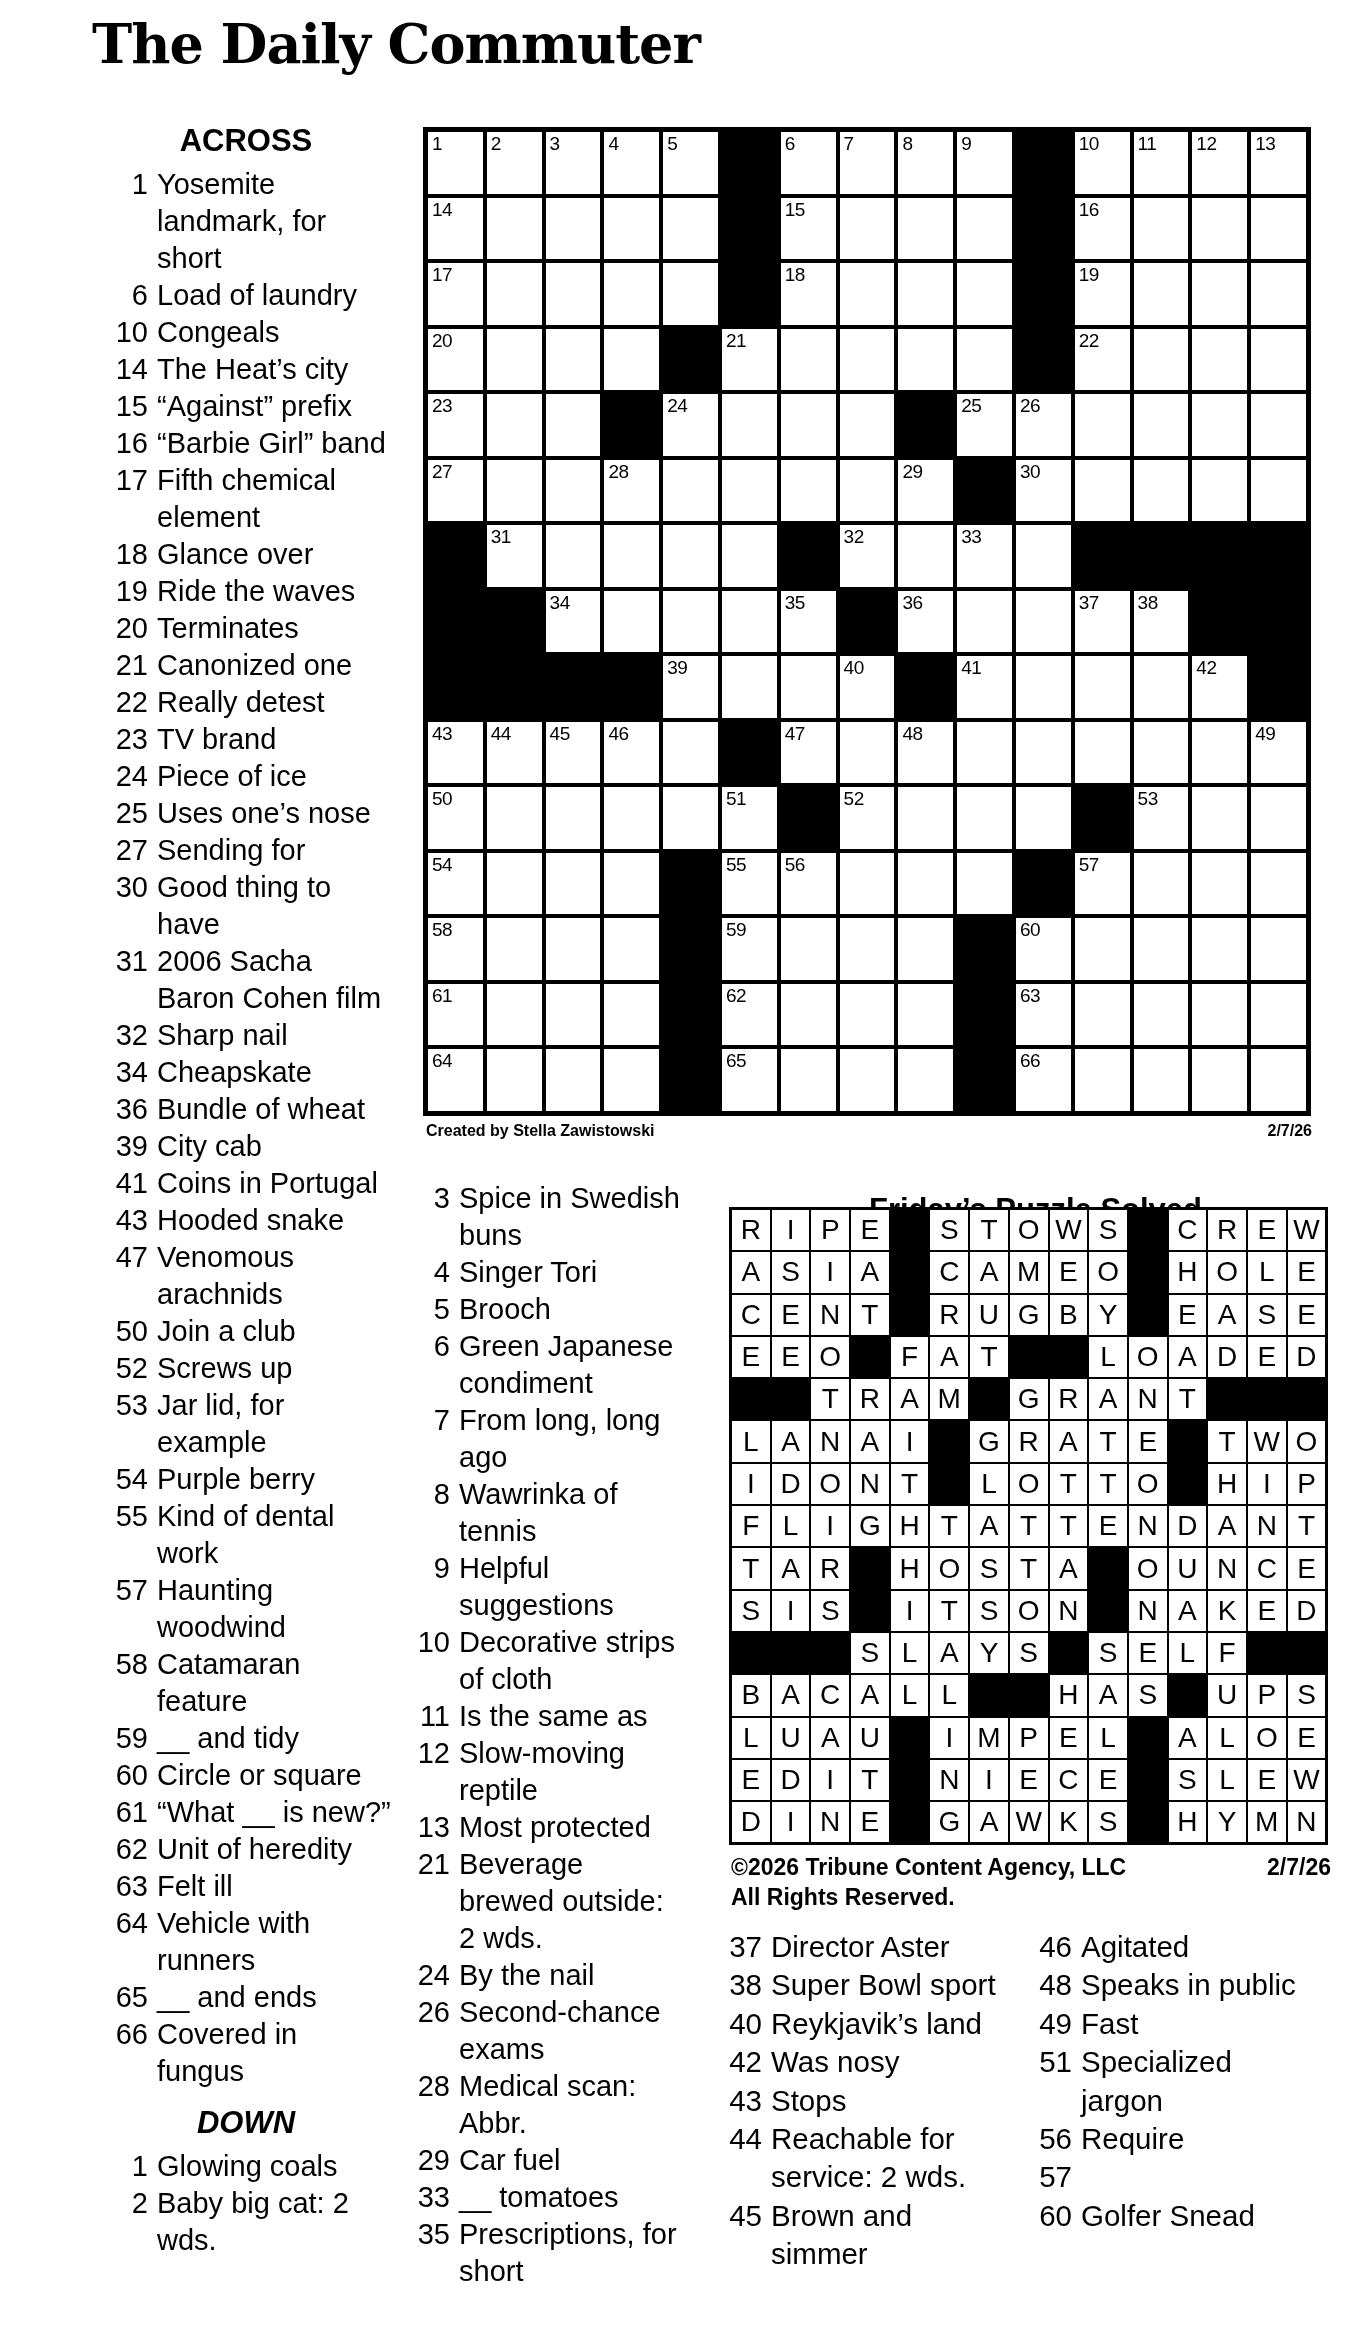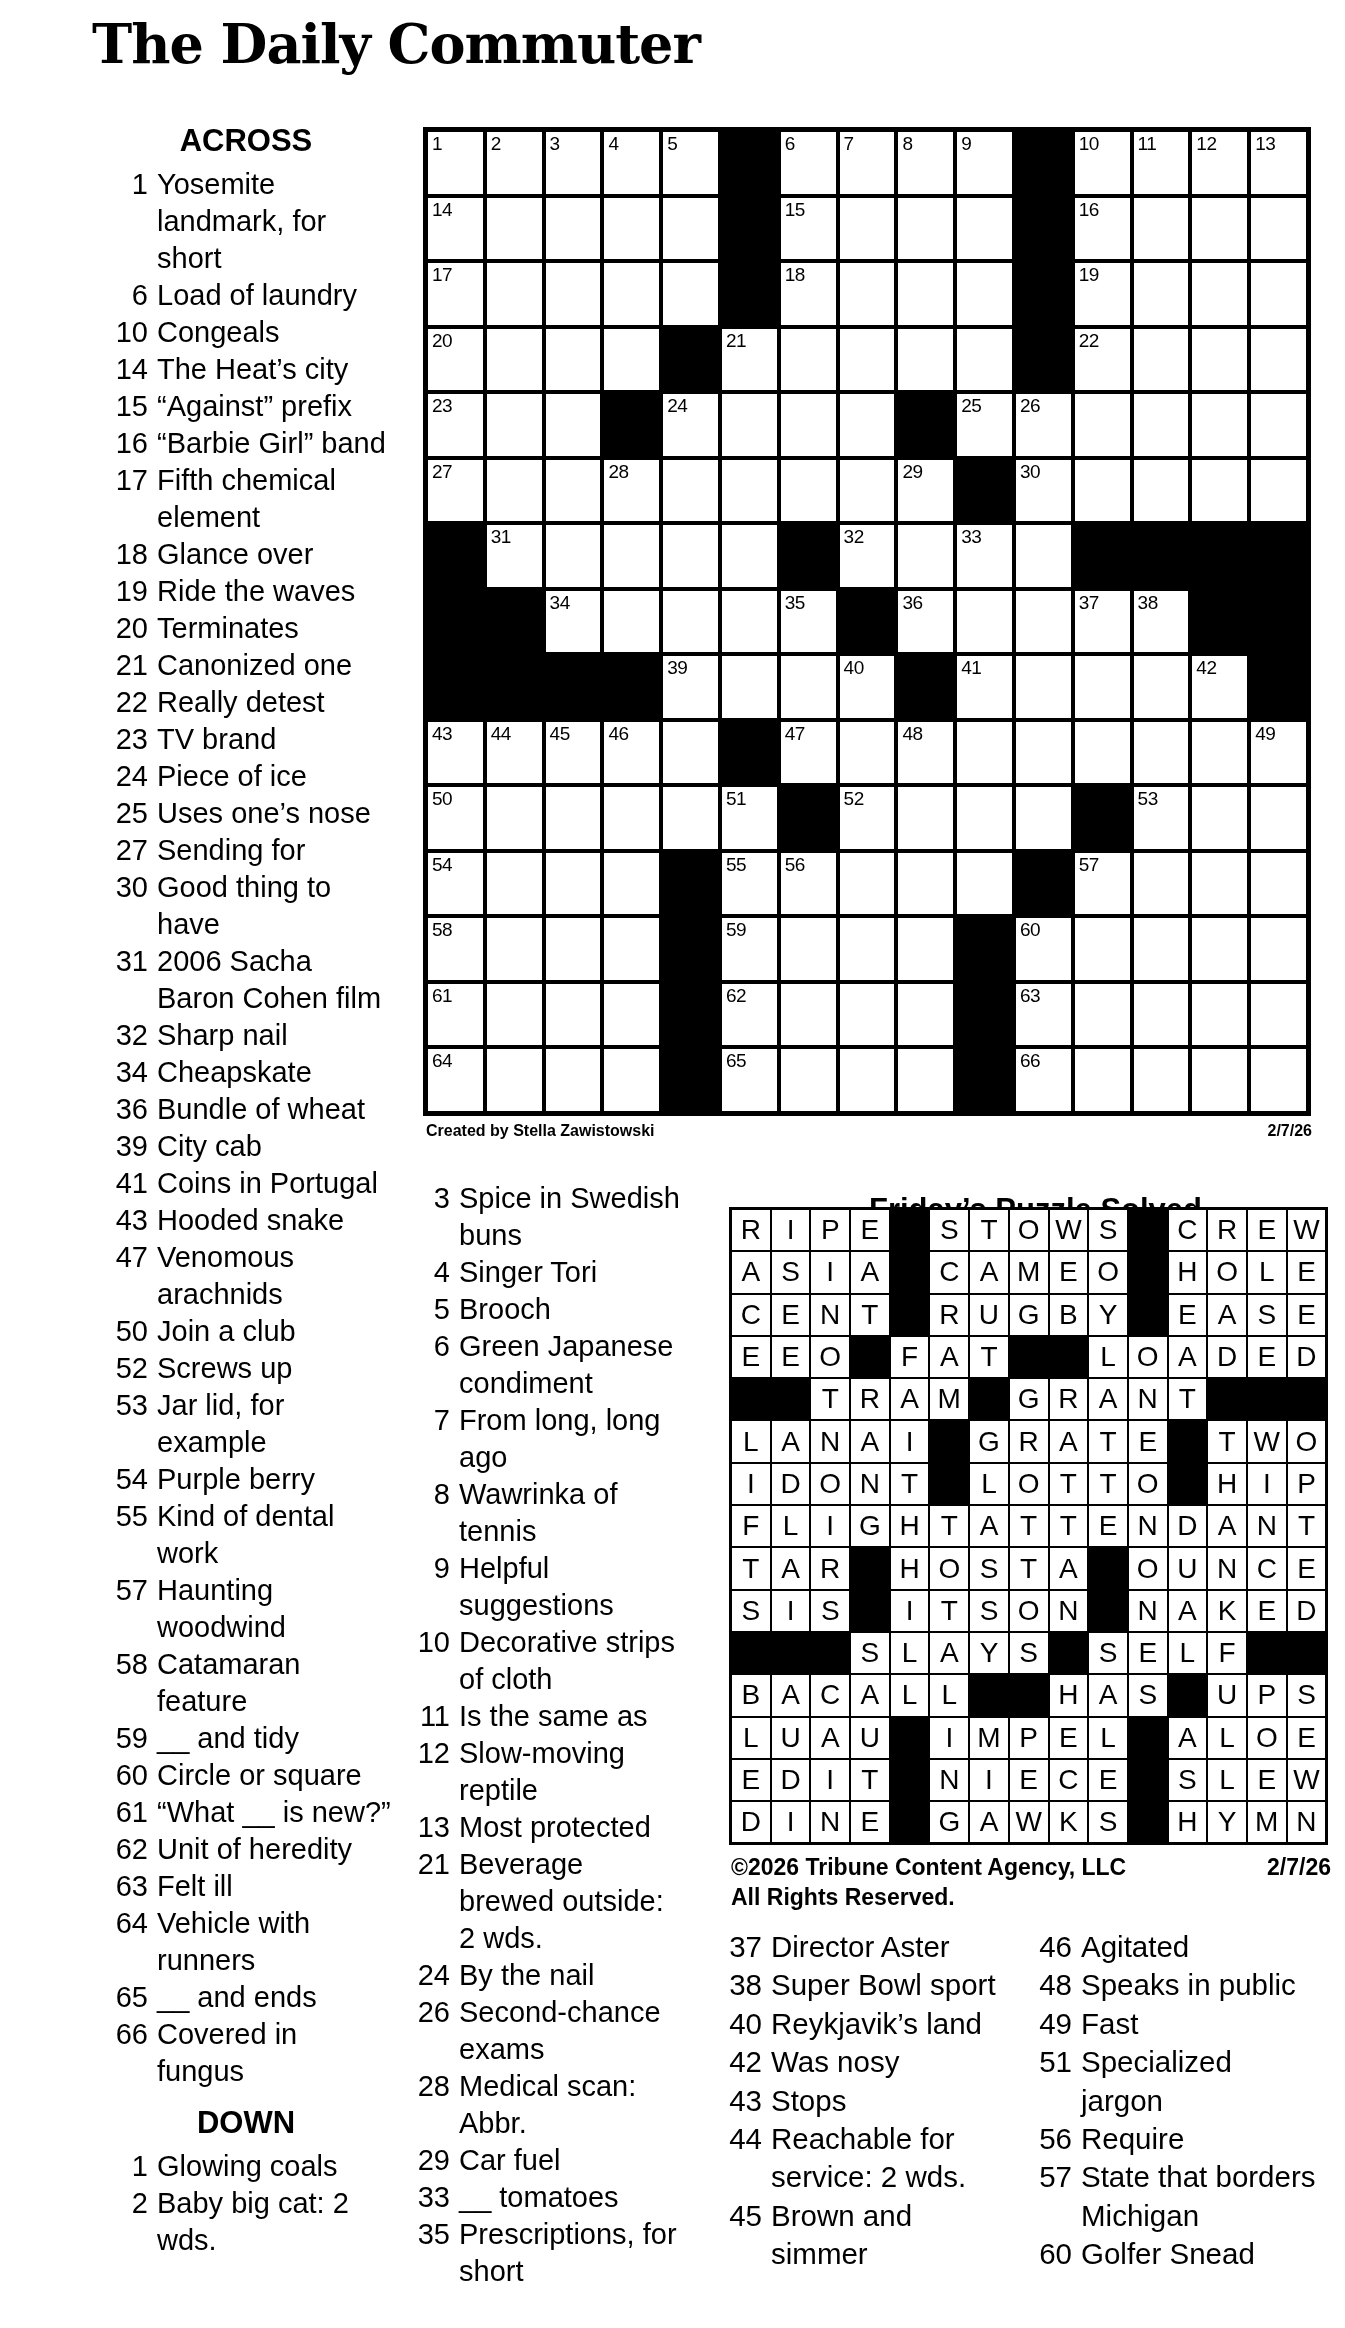--- a/index.html
+++ b/index.html
@@ -16,21 +16,21 @@
   
   .col { position:absolute; }
   .col-left { left:98px;  top:122px;  width:296px; }
   .col-mid  { left:408px; top:1180px; width:292px; }
   .col-b1   { left:712px; top:1928px; width:302px; }
   .col-b2   { left:1022px;top:1928px; width:318px; }
   .section-header {
     text-align:center; font-weight:bold; font-size:31px;
     line-height:37px; margin-bottom:7px;
   }
-  .down-header { margin-top:14px; }
+  .down-header { margin-top:14px;font-style:italic; }
   .clue { display:flex; font-size:29px; line-height:37px; }
   .col-b1 .clue, .col-b2 .clue { font-size:29.5px; line-height:38.4px; }
   .clue-num { flex:none; width:50px; text-align:right; }
   .col-mid .clue-num { width:42px; }
   .clue-text { margin-left:9px; white-space:pre-line; }
   
   .grid-main {
     position:absolute; left:423px; top:127px;
     display:grid; grid-template-columns:repeat(15,58.8px);
     grid-auto-rows:65.5px; border:3px solid #000; background:#fff;
@@ -1006,20 +1006,18 @@
       <span class="clue-num">51</span>
       <span class="clue-text">Specialized
 jargon</span>
     </div>
     <div class="clue">
       <span class="clue-num">56</span>
       <span class="clue-text">Require</span>
     </div>
     <div class="clue">
       <span class="clue-num">57</span>
-      <span class="clue-text">State that borders
-Michigan</span>
     </div>
     <div class="clue">
       <span class="clue-num">60</span>
       <span class="clue-text">Golfer Snead</span>
     </div>
   </div>
 
 </body></html>

